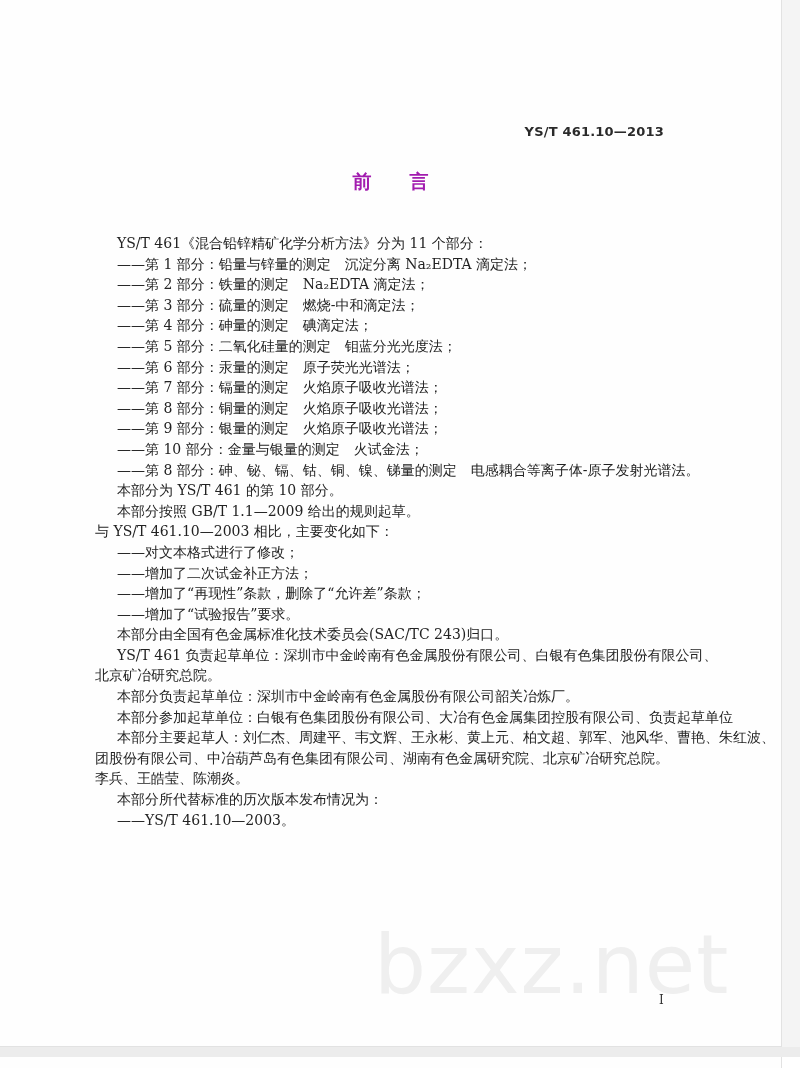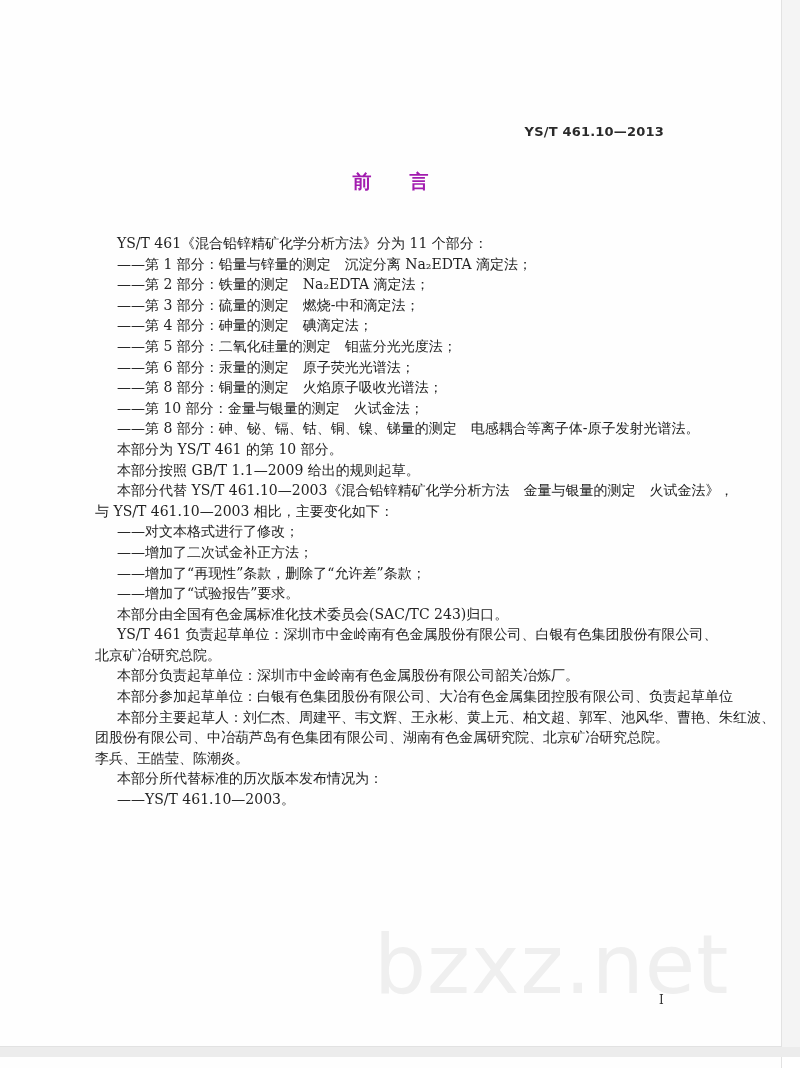--- a/index.html
+++ b/index.html
@@ -71,26 +71,27 @@
   <div class="title">前言</div>
 
   <div class="body">
     <div class="ln ind">YS/T 461《混合铅锌精矿化学分析方法》分为 11 个部分：</div>
     <div class="ln ind">——第 1 部分：铅量与锌量的测定　沉淀分离 Na₂EDTA 滴定法；</div>
     <div class="ln ind">——第 2 部分：铁量的测定　Na₂EDTA 滴定法；</div>
     <div class="ln ind">——第 3 部分：硫量的测定　燃烧-中和滴定法；</div>
     <div class="ln ind">——第 4 部分：砷量的测定　碘滴定法；</div>
     <div class="ln ind">——第 5 部分：二氧化硅量的测定　钼蓝分光光度法；</div>
     <div class="ln ind">——第 6 部分：汞量的测定　原子荧光光谱法；</div>
+    <div class="ln ind">——第 7 部分：镉量的测定　火焰原子吸收光谱法；</div>
     <div class="ln ind">——第 8 部分：铜量的测定　火焰原子吸收光谱法；</div>
+    <div class="ln ind">——第 9 部分：银量的测定　火焰原子吸收光谱法；</div>
     <div class="ln ind">——第 10 部分：金量与银量的测定　火试金法；</div>
     <div class="ln ind">——第 8 部分：砷、铋、镉、钴、铜、镍、锑量的测定　电感耦合等离子体-原子发射光谱法。</div>
     <div class="ln ind">本部分为 YS/T 461 的第 10 部分。</div>
     <div class="ln ind">本部分按照 GB/T 1.1—2009 给出的规则起草。</div>
-    <div class="ln ind">本部分代替 YS/T 461.10—2003《混合铅锌精矿化学分析方法　金量与银量的测定　火试金法》，</div>
     <div class="ln">与 YS/T 461.10—2003 相比，主要变化如下：</div>
     <div class="ln ind">——对文本格式进行了修改；</div>
     <div class="ln ind">——增加了二次试金补正方法；</div>
     <div class="ln ind">——增加了“再现性”条款，删除了“允许差”条款；</div>
     <div class="ln ind">——增加了“试验报告”要求。</div>
     <div class="ln ind">本部分由全国有色金属标准化技术委员会(SAC/TC 243)归口。</div>
     <div class="ln ind">YS/T 461 负责起草单位：深圳市中金岭南有色金属股份有限公司、白银有色集团股份有限公司、</div>
     <div class="ln">北京矿冶研究总院。</div>
     <div class="ln ind">本部分负责起草单位：深圳市中金岭南有色金属股份有限公司韶关冶炼厂。</div>
     <div class="ln ind">本部分参加起草单位：白银有色集团股份有限公司、大冶有色金属集团控股有限公司、负责起草单位</div>

